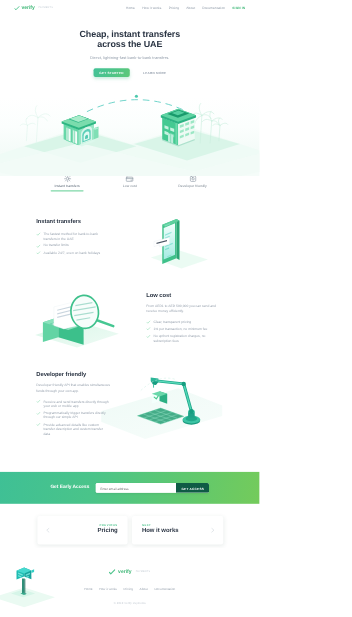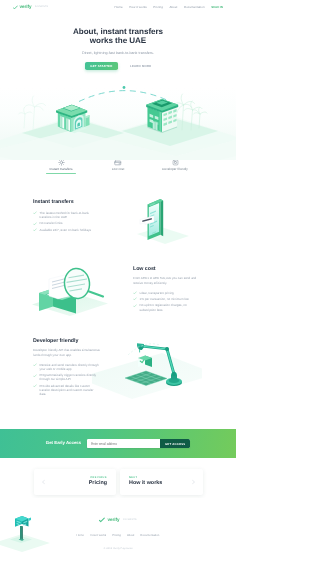--- a/index.html
+++ b/index.html
@@ -249,22 +249,22 @@
       <a href="#">How it works</a>
       <a href="#">Pricing</a>
       <a href="#">About</a>
       <a href="#">Documentation</a>
       <span class="signin">SIGN IN</span>
     </nav>
   </div>
 
   <div class="hero-inner">
     <h1 class="h1">
-      <span>About, instant transfers</span><br>
-      <span>works the UAE</span>
+      <span>Cheap, instant transfers</span><br>
+      <span>across the UAE</span>
     </h1>
     <div class="hero-sub">Direct, lightning-fast bank-to-bank transfers.</div>
     <div class="hero-btns">
       <span class="btn-primary">GET STARTED</span>
       <span class="btn-link">LEARN MORE</span>
     </div>
   </div>
 
   <div class="feat-wrap">
     <div class="feat-eyebrow">FEATURES</div>

